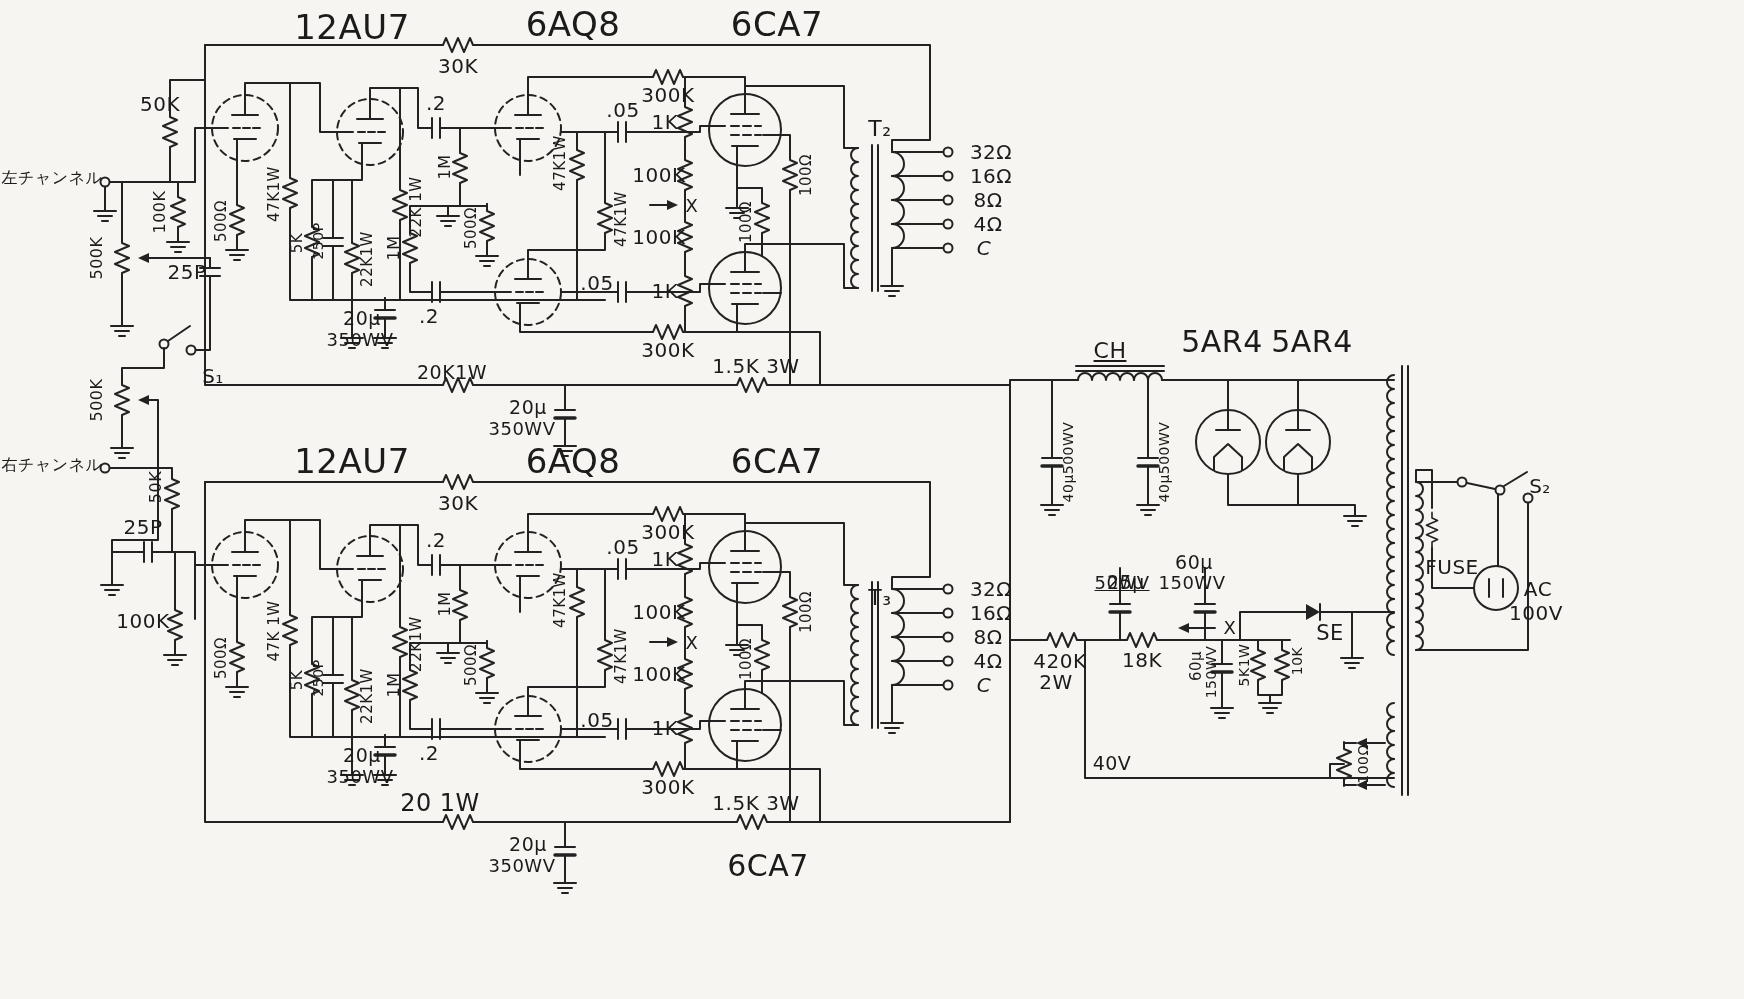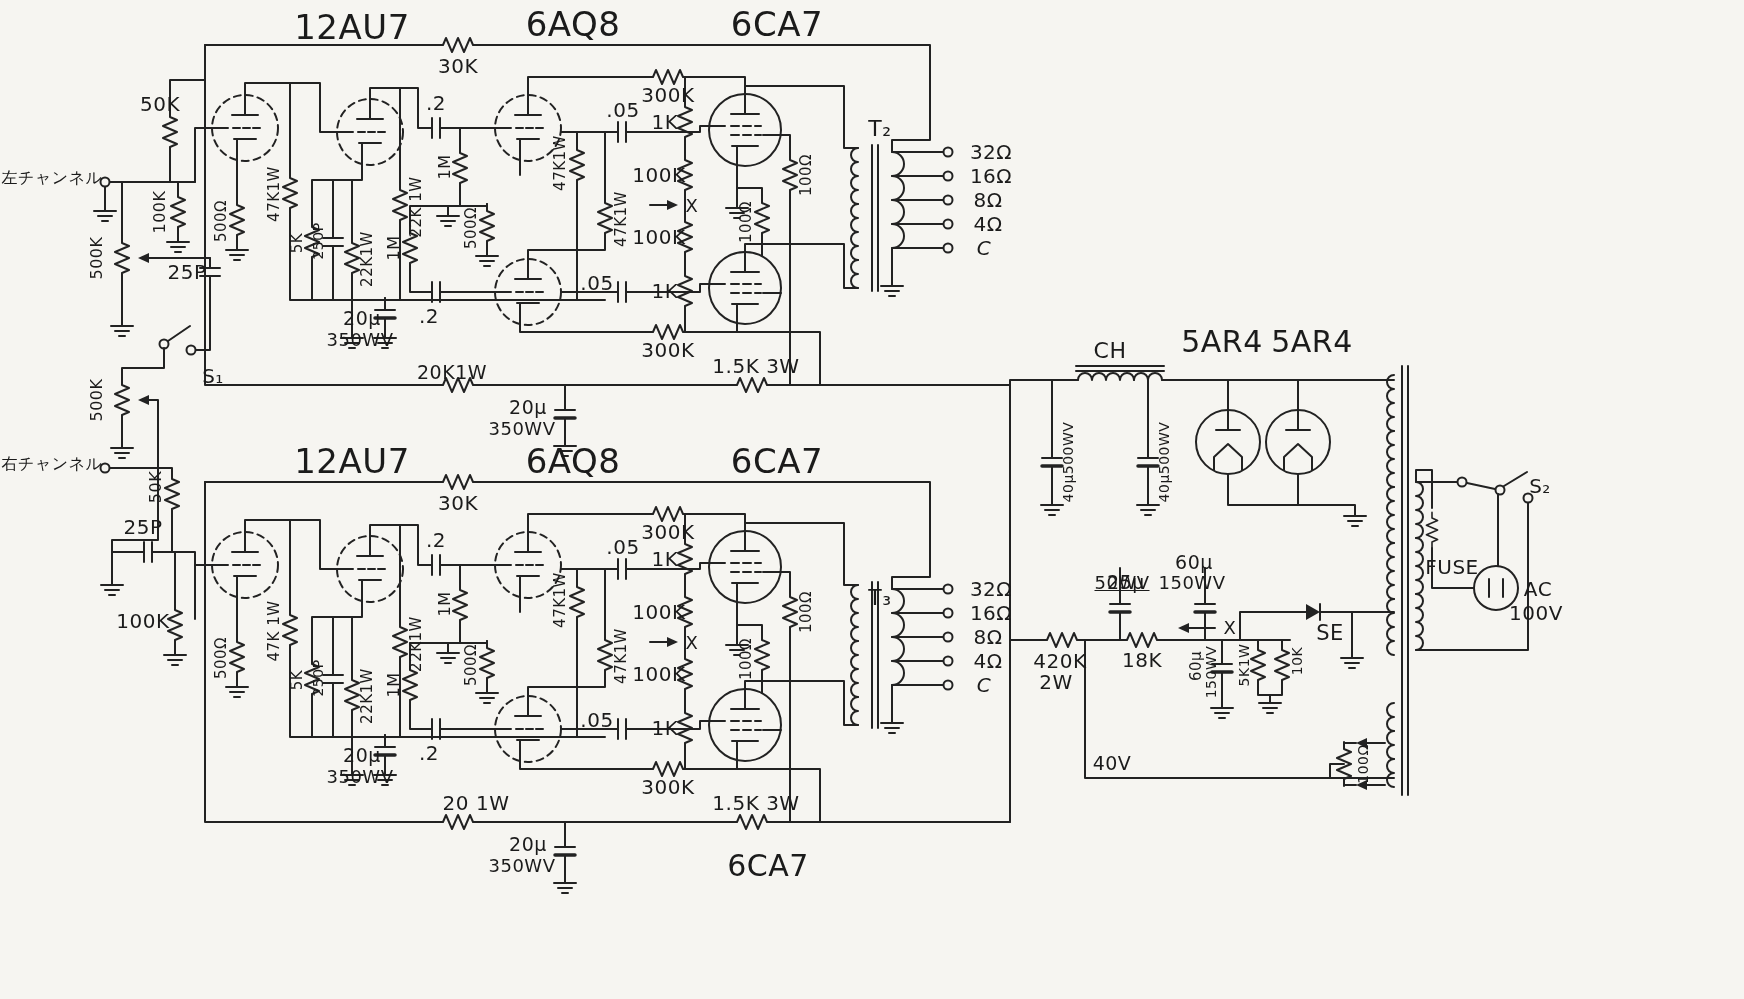--- a/index.html
+++ b/index.html
@@ -291,21 +291,21 @@
       <div class="lbl" style="left: 352px; top: 27px; font-size: 34px; transform: translate(-50%, -50%);">12AU7</div>
       <div class="lbl" style="left: 573px; top: 24px; font-size: 34px; transform: translate(-50%, -50%);">6AQ8</div>
       <div class="lbl" style="left: 777px; top: 24px; font-size: 34px; transform: translate(-50%, -50%);">6CA7</div>
       <div class="lbl" style="left: 352px; top: 461px; font-size: 34px; transform: translate(-50%, -50%);">12AU7</div>
       <div class="lbl" style="left: 573px; top: 461px; font-size: 34px; transform: translate(-50%, -50%);">6AQ8</div>
       <div class="lbl" style="left: 777px; top: 461px; font-size: 34px; transform: translate(-50%, -50%);">6CA7</div>
       <div class="lbl" style="left: 768px; top: 866px; font-size: 30px; transform: translate(-50%, -50%);">6CA7</div>
       <div class="lbl" style="left: 1222px; top: 342px; font-size: 30px; transform: translate(-50%, -50%);">5AR4</div>
       <div class="lbl" style="left: 1312px; top: 342px; font-size: 30px; transform: translate(-50%, -50%);">5AR4</div>
       <div class="lbl" style="left: 52px; top: 178px; font-size: 16px; transform: translate(-50%, -50%);">左チャンネル</div>
-      <div class="lbl" style="left: 52px; top: 465px; font-size: 16px; transform: translate(-50%, -50%); font-family: Liberation Mono, monospace;">右チャンネル</div>
+      <div class="lbl" style="left: 52px; top: 465px; font-size: 16px; transform: translate(-50%, -50%);">右チャンネル</div>
       <div class="lbl" style="left: 458px; top: 66px; font-size: 20px; transform: translate(-50%, -50%);">30K</div>
       <div class="lbl" style="left: 160px; top: 104px; font-size: 20px; transform: translate(-50%, -50%);">50K</div>
       <div class="lbl" style="left: 160px; top: 212px; font-size: 16px; transform: translate(-50%, -50%) rotate(-90deg);">100K</div>
       <div class="lbl" style="left: 221px; top: 221px; font-size: 15px; transform: translate(-50%, -50%) rotate(-90deg);">500Ω</div>
       <div class="lbl" style="left: 187px; top: 272px; font-size: 20px; transform: translate(-50%, -50%);">25P</div>
       <div class="lbl" style="left: 97px; top: 258px; font-size: 16px; transform: translate(-50%, -50%) rotate(-90deg);">500K</div>
       <div class="lbl" style="left: 97px; top: 400px; font-size: 16px; transform: translate(-50%, -50%) rotate(-90deg);">500K</div>
       <div class="lbl" style="left: 213px; top: 376px; font-size: 20px; transform: translate(-50%, -50%);">S₁</div>
       <div class="lbl" style="left: 274px; top: 194px; font-size: 15px; transform: translate(-50%, -50%) rotate(-90deg);">47K1W</div>
       <div class="lbl" style="left: 297px; top: 243px; font-size: 15px; transform: translate(-50%, -50%) rotate(-90deg);">5K</div>
@@ -371,25 +371,25 @@
       <div class="lbl" style="left: 806px; top: 612px; font-size: 15px; transform: translate(-50%, -50%) rotate(-90deg);">100Ω</div>
       <div class="lbl" style="left: 746px; top: 659px; font-size: 15px; transform: translate(-50%, -50%) rotate(-90deg);">100Ω</div>
       <div class="lbl" style="left: 880px; top: 566px; font-size: 22px; transform: translate(-50%, -50%); margin-top: 32px;">T₃</div>
       <div class="lbl" style="left: 991px; top: 589px; font-size: 20px; transform: translate(-50%, -50%);">32Ω</div>
       <div class="lbl" style="left: 991px; top: 613px; font-size: 20px; transform: translate(-50%, -50%);">16Ω</div>
       <div class="lbl" style="left: 988px; top: 637px; font-size: 20px; transform: translate(-50%, -50%);">8Ω</div>
       <div class="lbl" style="left: 988px; top: 661px; font-size: 20px; transform: translate(-50%, -50%);">4Ω</div>
       <div class="lbl it" style="left: 984px; top: 685px; font-size: 20px; transform: translate(-50%, -50%);">C</div>
       <div class="lbl" style="left: 362px; top: 755px; font-size: 19px; transform: translate(-50%, -50%);">20μ</div>
       <div class="lbl" style="left: 360px; top: 777px; font-size: 18px; transform: translate(-50%, -50%);">350WV</div>
-      <div class="lbl" style="left: 476px; top: 803px; font-size: 20px; transform: translate(-50%, -50%);">20 1W</div>
+      <div class="lbl" style="left: 440px; top: 803px; font-size: 24px; transform: translate(-50%, -50%);">20 1W</div>
       <div class="lbl" style="left: 756px; top: 803px; font-size: 20px; transform: translate(-50%, -50%);">1.5K 3W</div>
       <div class="lbl" style="left: 528px; top: 844px; font-size: 19px; transform: translate(-50%, -50%);">20μ</div>
       <div class="lbl" style="left: 522px; top: 866px; font-size: 18px; transform: translate(-50%, -50%);">350WV</div>
-      <div class="lbl" style="left: 1110px; top: 351px; font-size: 22px; transform: translate(-50%, -50%);">CH</div>
+      <div class="lbl" style="left: 1110px; top: 351px; font-size: 22px; transform: translate(-50%, -50%); text-decoration: underline;">CH</div>
       <div class="lbl" style="left: 1068px; top: 462px; font-size: 14px; transform: translate(-50%, -50%) rotate(-90deg);">40μ500WV</div>
       <div class="lbl" style="left: 1164px; top: 462px; font-size: 14px; transform: translate(-50%, -50%) rotate(-90deg);">40μ500WV</div>
       <div class="lbl" style="left: 1126px; top: 562px; font-size: 19px; transform: translate(-50%, -50%); margin-top: 20px;">25μ</div>
       <div class="lbl" style="left: 1122px; top: 583px; font-size: 18px; transform: translate(-50%, -50%); text-decoration: underline;">50WV</div>
       <div class="lbl" style="left: 1194px; top: 562px; font-size: 19px; transform: translate(-50%, -50%);">60μ</div>
       <div class="lbl" style="left: 1192px; top: 583px; font-size: 18px; transform: translate(-50%, -50%);">150WV</div>
       <div class="lbl" style="left: 1060px; top: 661px; font-size: 20px; transform: translate(-50%, -50%);">420K</div>
       <div class="lbl" style="left: 1056px; top: 682px; font-size: 20px; transform: translate(-50%, -50%);">2W</div>
       <div class="lbl" style="left: 1142px; top: 660px; font-size: 20px; transform: translate(-50%, -50%);">18K</div>
       <div class="lbl" style="left: 1230px; top: 628px; font-size: 18px; transform: translate(-50%, -50%);">X</div>

